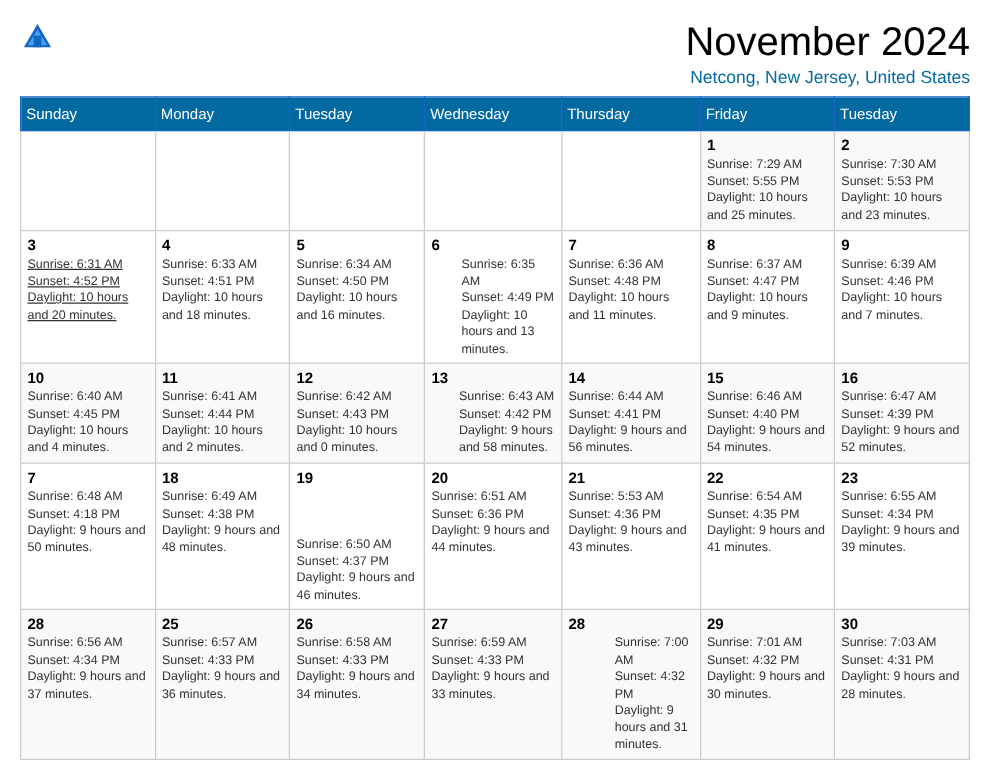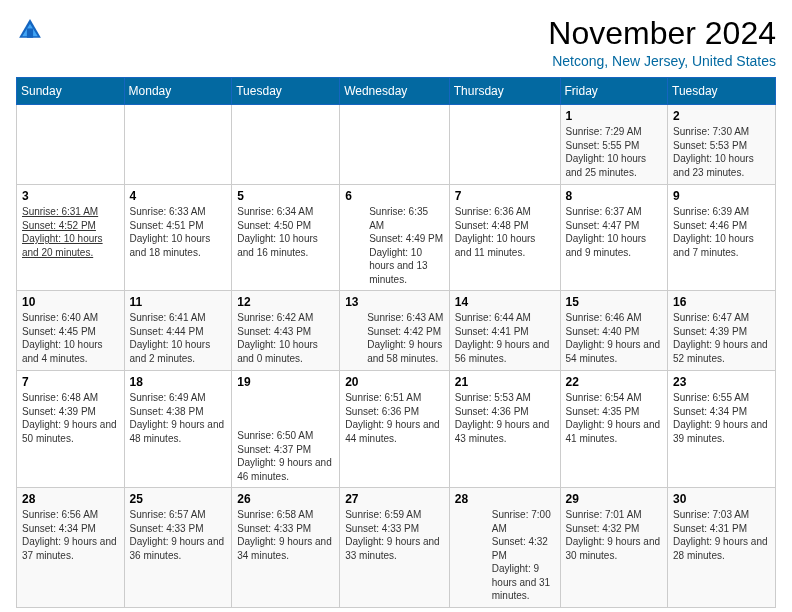--- a/index.html
+++ b/index.html
@@ -225,21 +225,21 @@
           <span class="day-number">16</span>
           <div class="day-info" style="white-space: pre-line;">Sunrise: 6:47 AM
 Sunset: 4:39 PM
 Daylight: 9 hours and 52 minutes.</div>
         </td>
       </tr>
       <tr>
         <td>
           <span class="day-number">7</span>
           <div class="day-info" style="white-space: pre-line;">Sunrise: 6:48 AM
-Sunset: 4:39 PM
+Sunset: 4:18 PM
 Daylight: 9 hours and 50 minutes.</div>
         </td>
         <td>
           <span class="day-number">18</span>
           <div class="day-info" style="white-space: pre-line;">Sunrise: 6:49 AM
 Sunset: 4:38 PM
 Daylight: 9 hours and 48 minutes.</div>
         </td>
         <td>
           <span class="day-number">19</span>

